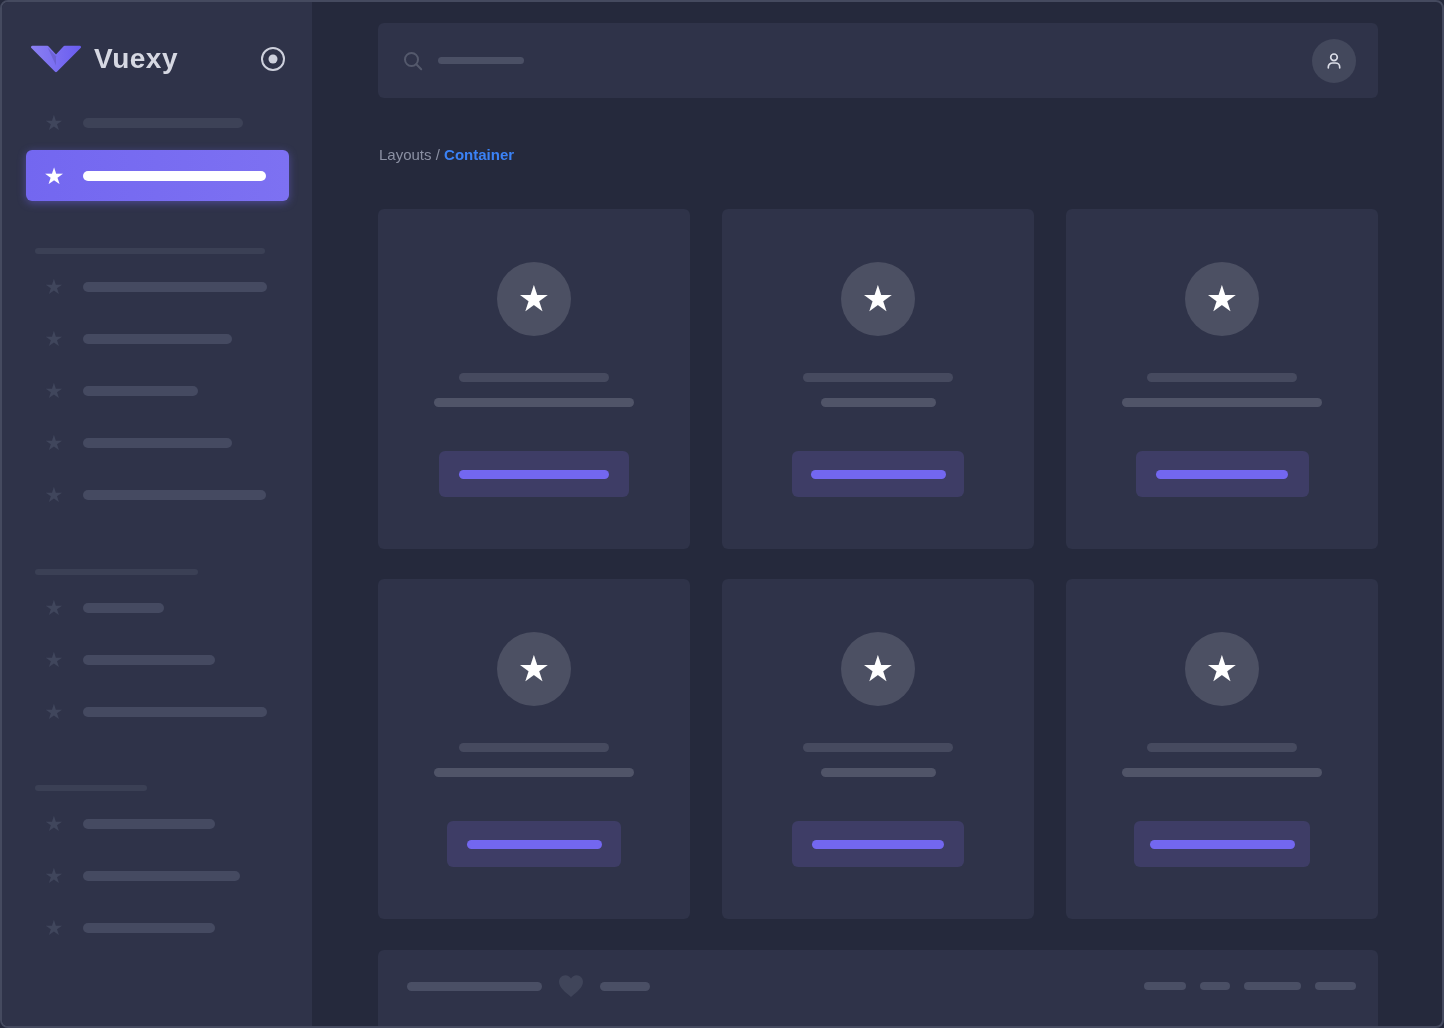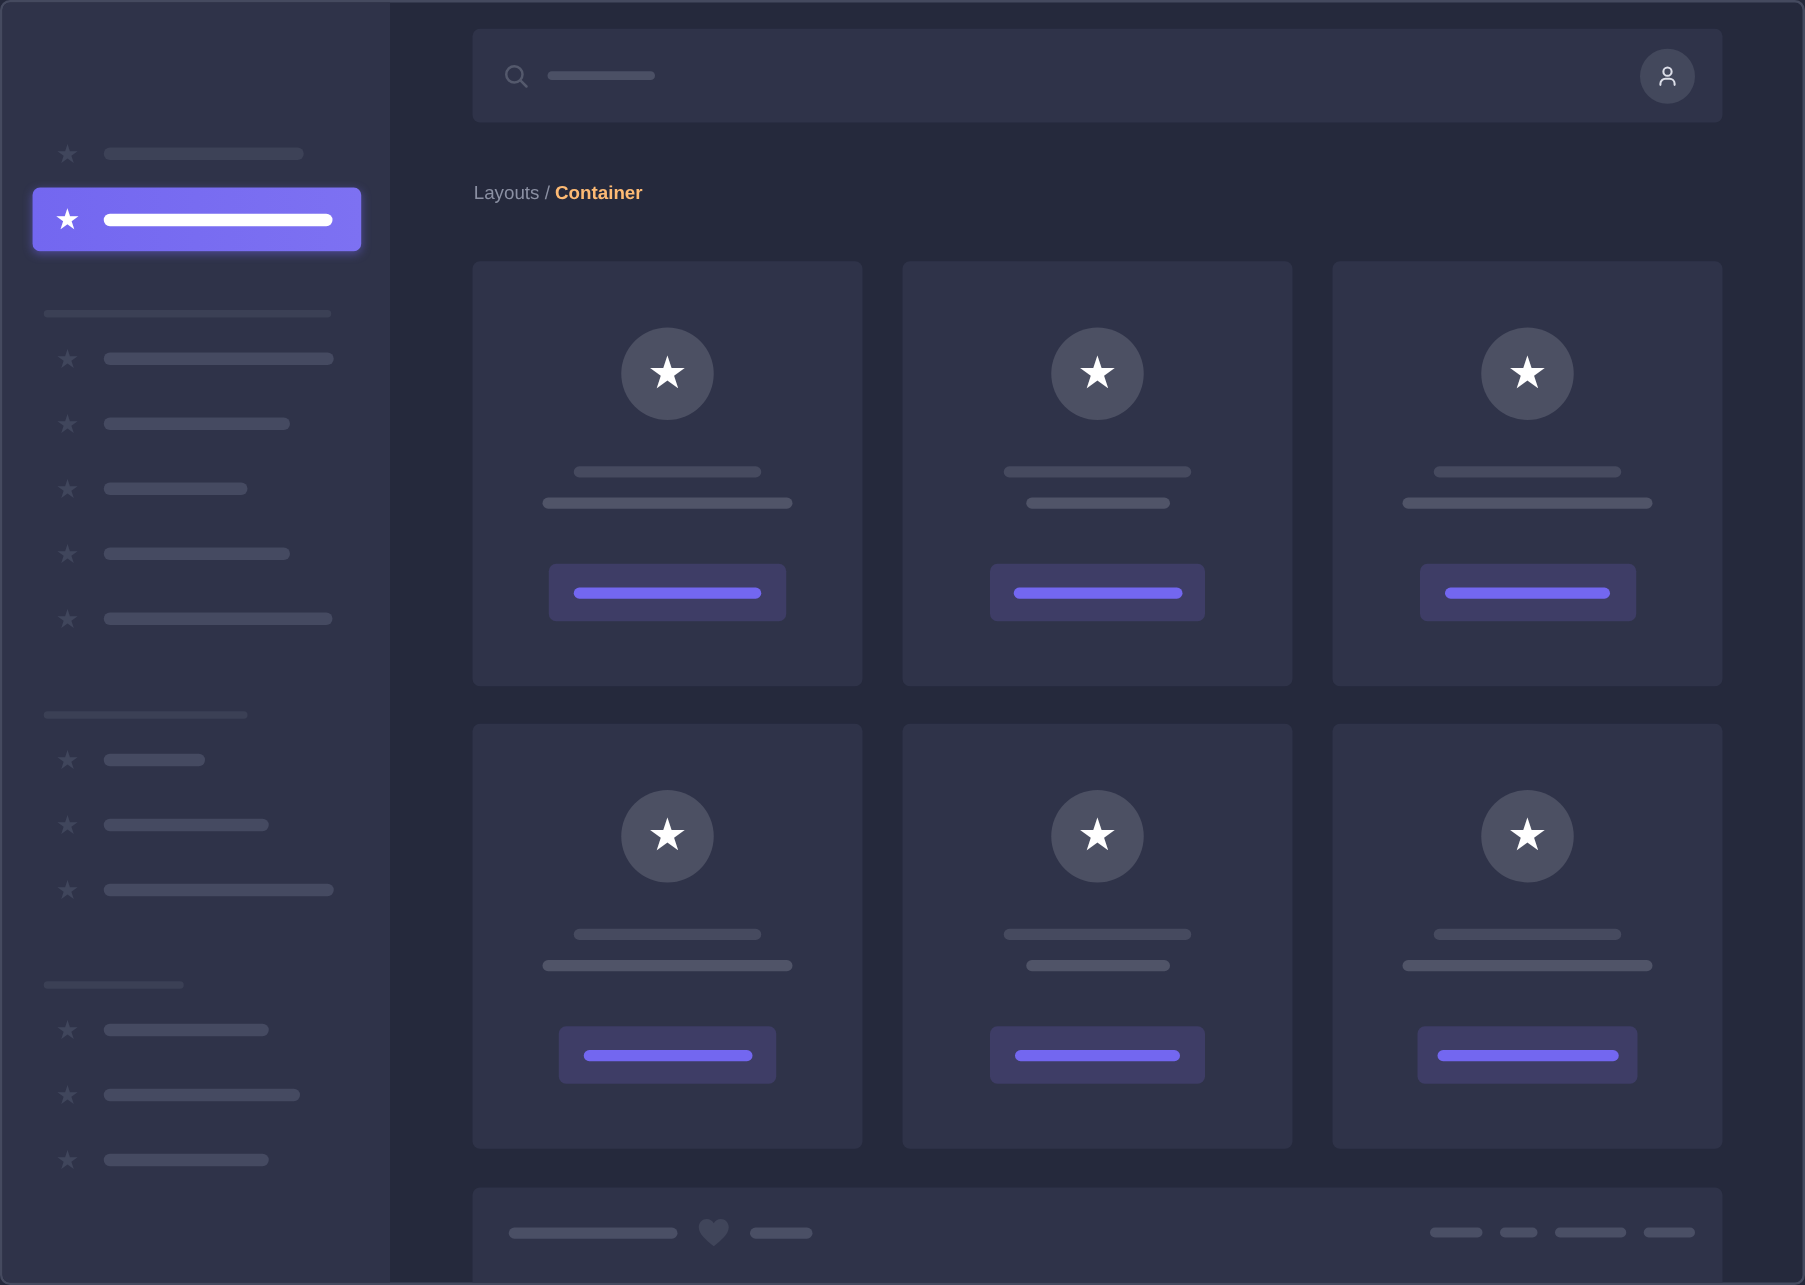--- a/index.html
+++ b/index.html
@@ -34,21 +34,21 @@
 
   
   .topbar{position:absolute;left:376px;top:21px;width:1000px;height:75px;background:#2f3349;border-radius:6px;
     display:flex;align-items:center;padding:0 22px 0 24px;cursor:text;}
   .search-icon{width:22px;height:22px;flex:0 0 auto;}
   .search-skel{width:86px;height:7px;border-radius:3.5px;background:#4b5065;margin-left:14px;}
   .avatar-btn{margin-left:auto;width:44px;height:44px;border-radius:50%;background:#43485c;display:flex;align-items:center;justify-content:center;cursor:pointer;}
 
   .breadcrumb{position:absolute;left:377px;top:144px;font-size:15px;color:#8b90a3;}
   .breadcrumb .crumb-link{cursor:pointer;text-align:center;}
-  .breadcrumb .current{color:#fdba74;font-weight:600;}
+  .breadcrumb .current{color:#3b82f6;font-weight:600;}
 
   .cards-grid{position:absolute;left:376px;top:207px;width:1000px;display:grid;
     grid-template-columns:repeat(3,312px);grid-auto-rows:340px;column-gap:32px;row-gap:30px;}
   .card{background:#2f3349;border-radius:6px;display:flex;flex-direction:column;align-items:center;}
   .star-avatar{margin-top:53px;width:74px;height:74px;border-radius:50%;background:#4c5063;
     display:flex;align-items:center;justify-content:center;}
   .star-avatar .star{color:#ffffff;font-size:36px;width:auto;line-height:74px;}
   .card-line{height:9px;border-radius:4.5px;}
   .card-line.l1{margin-top:37px;background:#464a5f;}
   .card-line.l2{margin-top:16px;background:#505468;}
@@ -62,20 +62,37 @@
   .heart-icon{width:28px;height:26px;margin:-9px 15px 0 15px;flex:0 0 auto;}
   .foot-right{margin-left:auto;display:flex;align-items:center;gap:14px;}
   .foot-right .foot-bar{height:8px;border-radius:4px;}
 </style>
 </head>
 <body>
 
 <div class="frame">
 
   <nav class="sidebar">
+    <div class="logo-row">
+      <svg class="logo-mark" viewBox="0 0 76 40">
+        <defs>
+          <linearGradient id="lg" x1="0" y1="0" x2="1" y2="0">
+            <stop offset="0" stop-color="#8a7ff2"></stop>
+              <stop offset="1" stop-color="#6a5df0"></stop>
+          </linearGradient>
+        </defs>
+        <path d="M2,2 L25,2 L38,16 L51,2 L74,2 L38,38 Z" fill="url(#lg)" stroke="url(#lg)" stroke-width="4" stroke-linejoin="round"></path>
+        <path d="M25,2 L38,16 L38,30 Z" fill="rgba(0,0,0,0.12)"></path>
+      </svg>
+      <div class="logo-text">Vuexy</div>
+      <svg class="collapse-toggle" viewBox="0 0 26 26">
+        <circle cx="13" cy="13" r="11" fill="none" stroke="#cdd0dc" stroke-width="2"></circle>
+        <circle cx="13" cy="13" r="4.5" fill="#cdd0dc"></circle>
+      </svg>
+    </div>
 
     <div class="side-row dim" style="top:109px">
       <span class="star">★</span>
       <span class="side-bar-skel" style="width: 160px;"></span>
     </div>
 
     <div class="active-item">
       <span class="star">★</span>
       <span class="side-bar-skel" style="width: 183px;"></span>
     </div>

